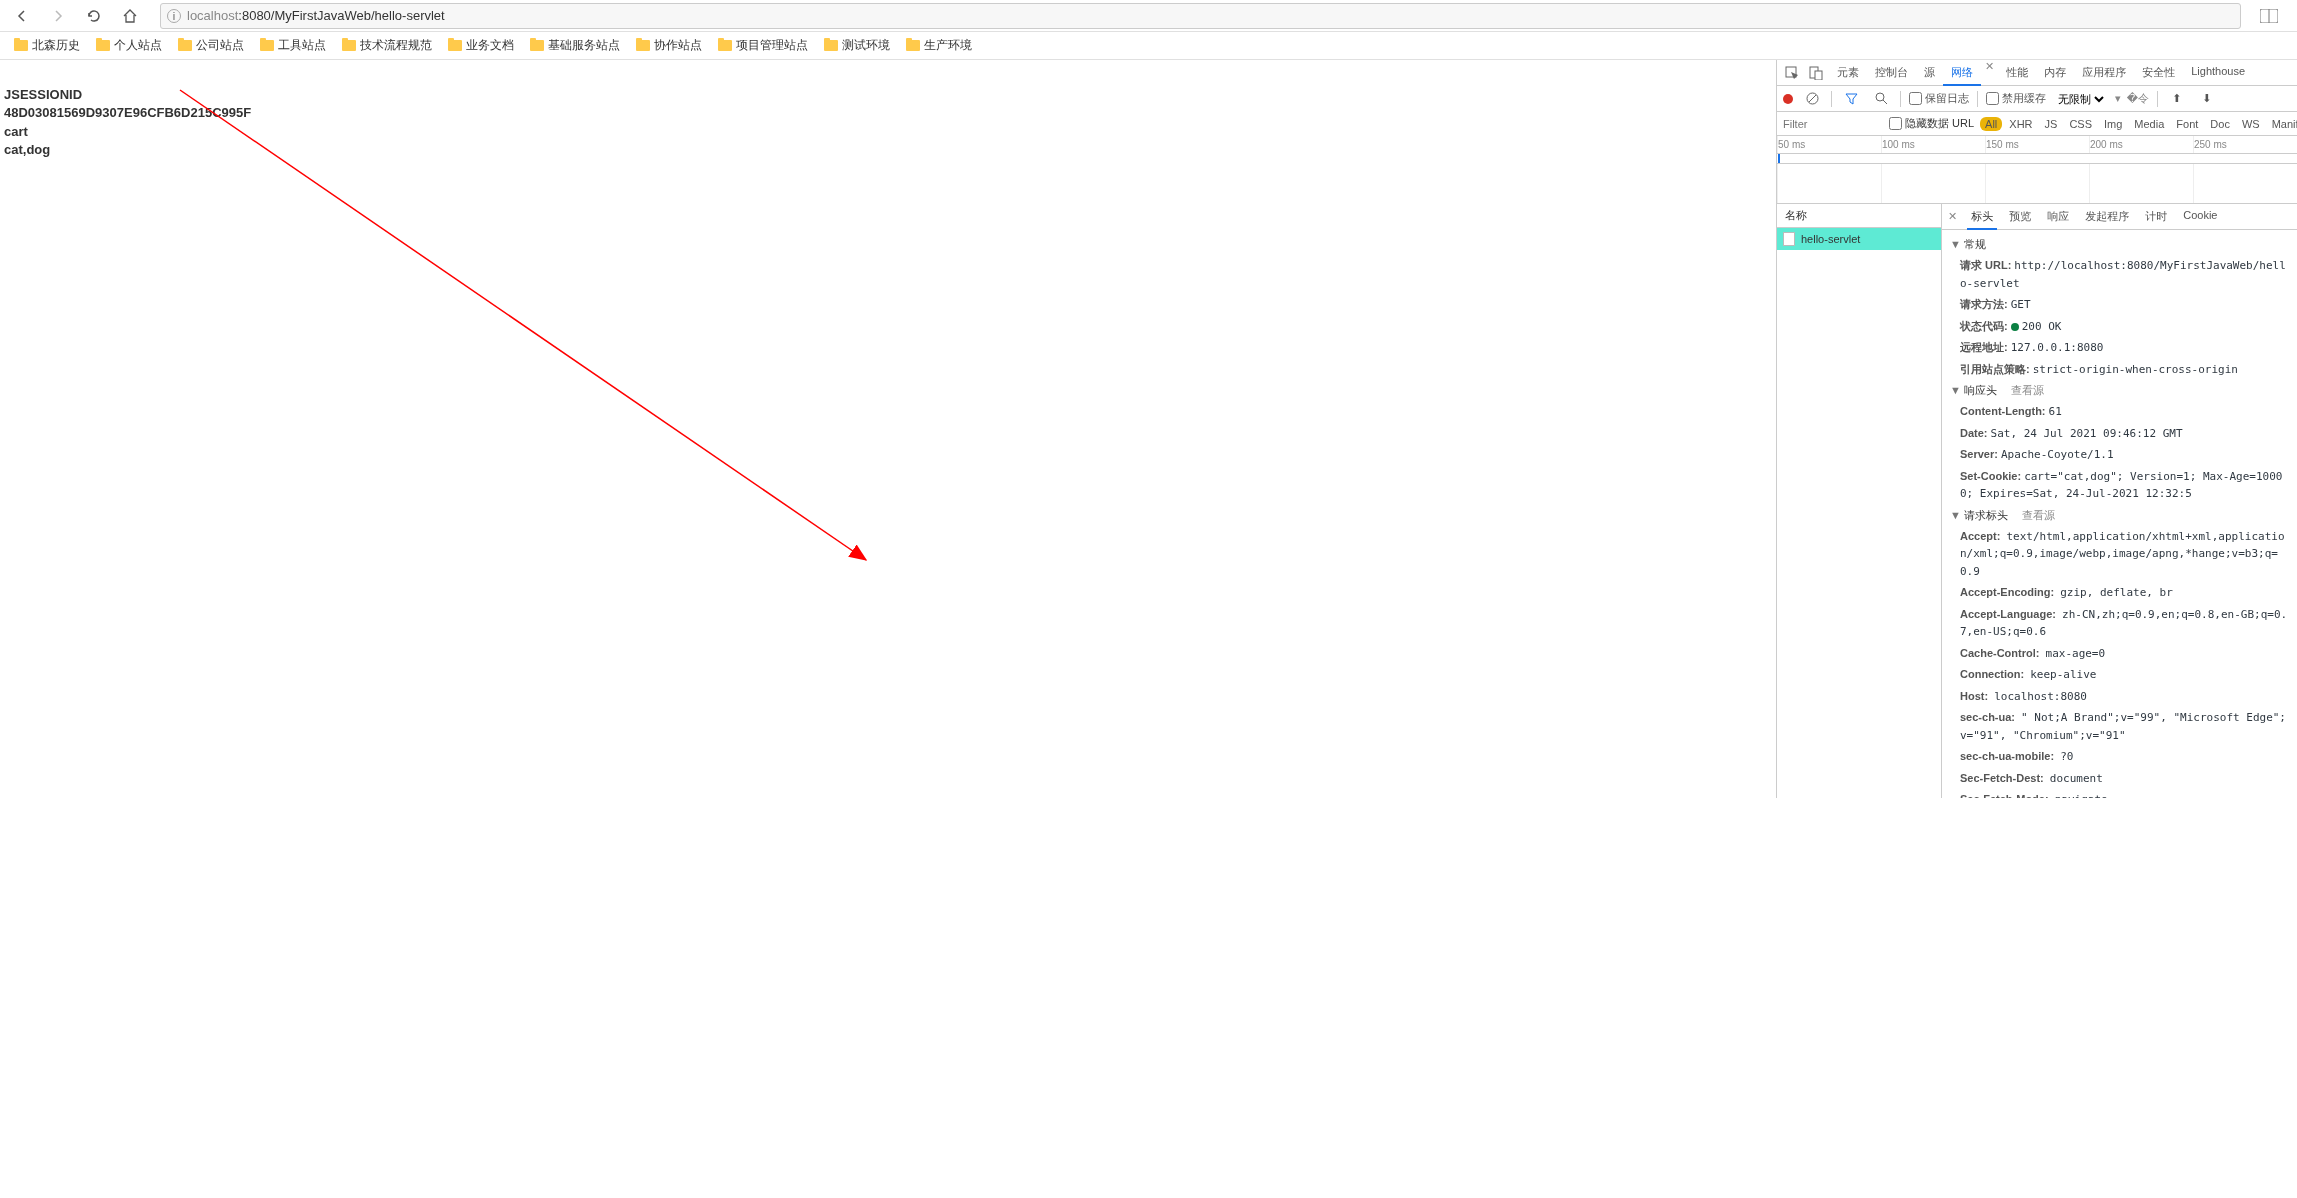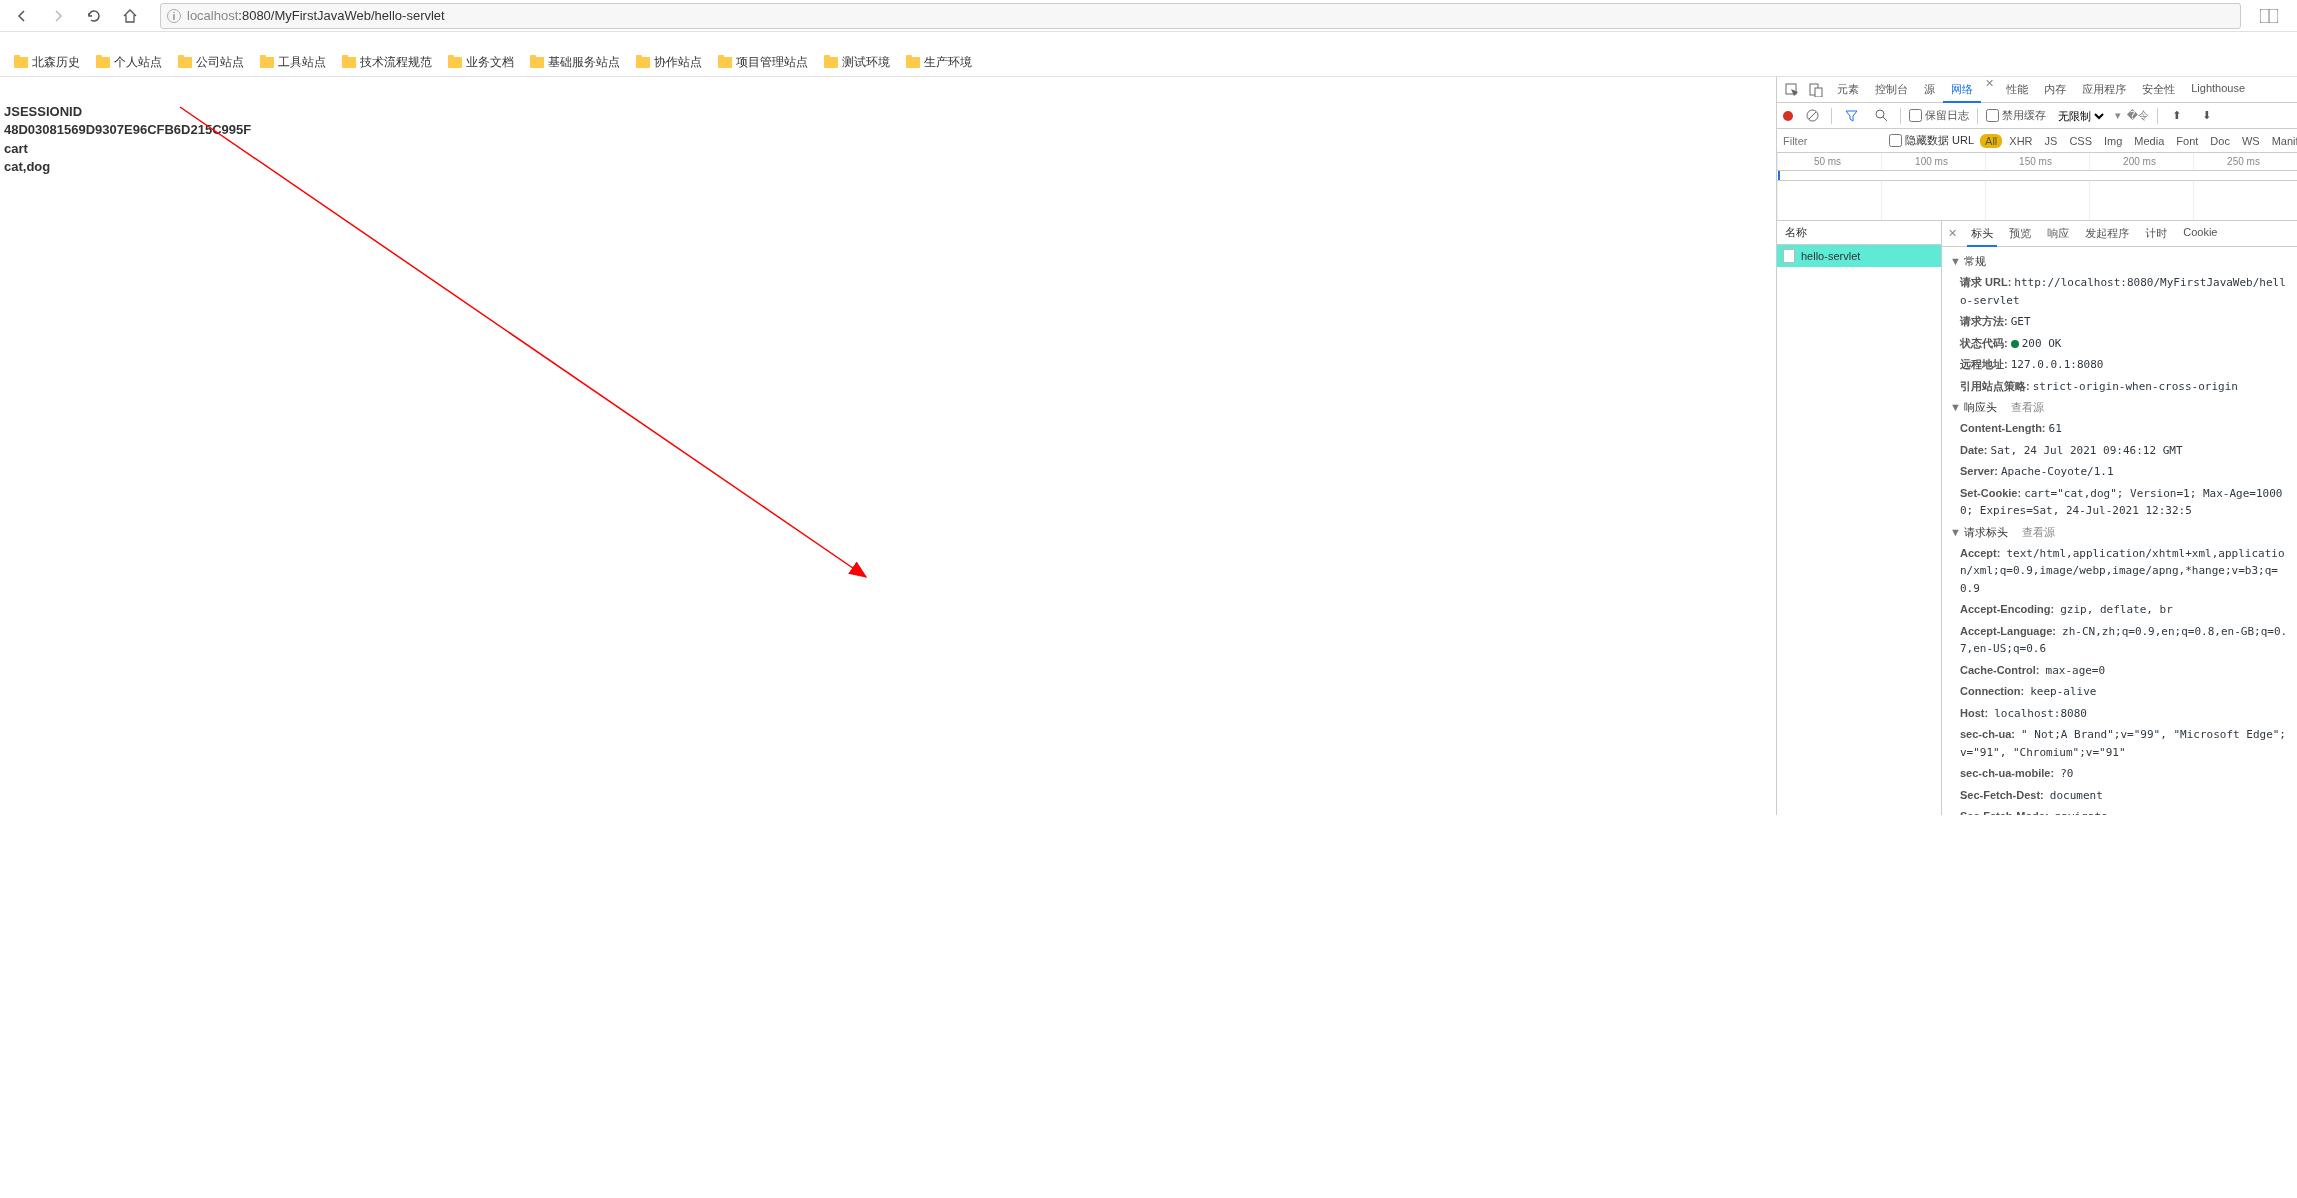--- a/index.html
+++ b/index.html
@@ -7,21 +7,21 @@
 
 .browser-toolbar { height: 32px; display: flex; align-items: center; padding: 0 8px; gap: 8px; border-bottom: 1px solid #e0e0e0; }
 .nav-btn { width: 28px; height: 28px; display: flex; align-items: center; justify-content: center; cursor: pointer; border-radius: 4px; color: #555; }
 .nav-btn.disabled { color: #bbb; }
 .url-bar { flex: 1; display: flex; align-items: center; height: 26px; border: 1px solid #ccc; border-radius: 3px; padding: 0 6px; gap: 6px; background: #f7f7f7; margin-left: 8px; }
 .url-icon { font-size: 11px; color: #666; border: 1px solid #aaa; border-radius: 50%; width: 14px; height: 14px; display: flex; align-items: center; justify-content: center; }
 .url-text { font-size: 13px; color: #333; }
 .url-host { color: #888; }
 .toolbar-right { width: 40px; display: flex; justify-content: center; color: #555; }
 
-.bookmarks-bar { height: 28px; display: flex; padding: 0 8px; gap: 4px; border-bottom: 1px solid #e0e0e0; margin-top: 17px; }
+.bookmarks-bar { height: 28px; display: flex; padding: 0 8px; gap: 4px; border-bottom: 1px solid #e0e0e0; }
 .bookmark { display: flex; align-items: center; gap: 4px; padding: 2px 6px; font-size: 12px; color: #333; cursor: pointer; white-space: nowrap; }
 .folder-icon { width: 14px; height: 11px; background: #ffca4b; border-radius: 1px; position: relative; }
 .folder-icon::before { content: ""; position: absolute; top: -2px; left: 0; width: 6px; height: 3px; background: #ffca4b; border-radius: 1px 1px 0 0; }
 
 .main-area { display: flex; height: calc(798px - 60px); }
 .page-content { flex: 1; padding: 8px 4px; font-family: "SimSun", serif; font-size: 13px; line-height: 1.4; position: relative; white-space: pre-line; font-weight: bold; }
 
 .devtools { width: 521px; border-left: 1px solid #ccc; display: flex; flex-direction: column; background: #fff; font-size: 11px; }
 .dt-tabs { display: flex; align-items: center; height: 26px; border-bottom: 1px solid #ccc; padding: 0 4px; gap: 2px; }
 .dt-icon { width: 22px; height: 22px; display: flex; align-items: center; justify-content: center; cursor: pointer; color: #555; }
@@ -36,21 +36,21 @@
 .dt-check { display: flex; align-items: center; gap: 3px; }
 .dt-check input { margin: 0; }
 .dt-select { border: none; background: transparent; font-size: 11px; }
 
 .dt-filter { display: flex; align-items: center; height: 24px; border-bottom: 1px solid #ccc; padding: 0 6px; gap: 6px; white-space: nowrap; overflow: hidden; }
 .filter-input { border: none; outline: none; font-size: 11px; width: 100px; }
 .ft { padding: 1px 5px; cursor: pointer; color: #555; border-radius: 6px; }
 .ft.active { background: #eab308; }
 
 .timeline-header { display: flex; height: 18px; border-bottom: 1px solid #ccc; font-size: 10px; color: #888; position: relative; }
-.timeline-header > div { flex: 1; text-align: center; padding-right: 4px; border-left: 1px solid #eee; line-height: 18px; }
+.timeline-header > div { flex: 1; text-align: left; padding-right: 4px; border-left: 1px solid #eee; line-height: 18px; }
 .timeline-body { height: 10px; border-bottom: 1px solid #ccc; position: relative; }
 .timeline-body::before { content: ""; position: absolute; top: 0; bottom: 0; left: 1px; width: 2px; background: #1a73e8; }
 .timeline-strip { height: 40px; border-bottom: 1px solid #ccc; display: flex; }
 .timeline-strip > div { flex: 1; border-left: 1px solid #eee; }
 
 .dt-body { flex: 1; display: flex; overflow: hidden; }
 .req-list { width: 165px; border-right: 1px solid #ccc; }
 .req-header { padding: 4px 8px; border-bottom: 1px solid #ccc; color: #333; }
 .req-item { padding: 4px 6px; display: flex; align-items: center; gap: 6px; background: #5eead4; cursor: pointer; }
 .req-item .fi { width: 12px; height: 14px; border: 1px solid #bbb; background: #fff; }

